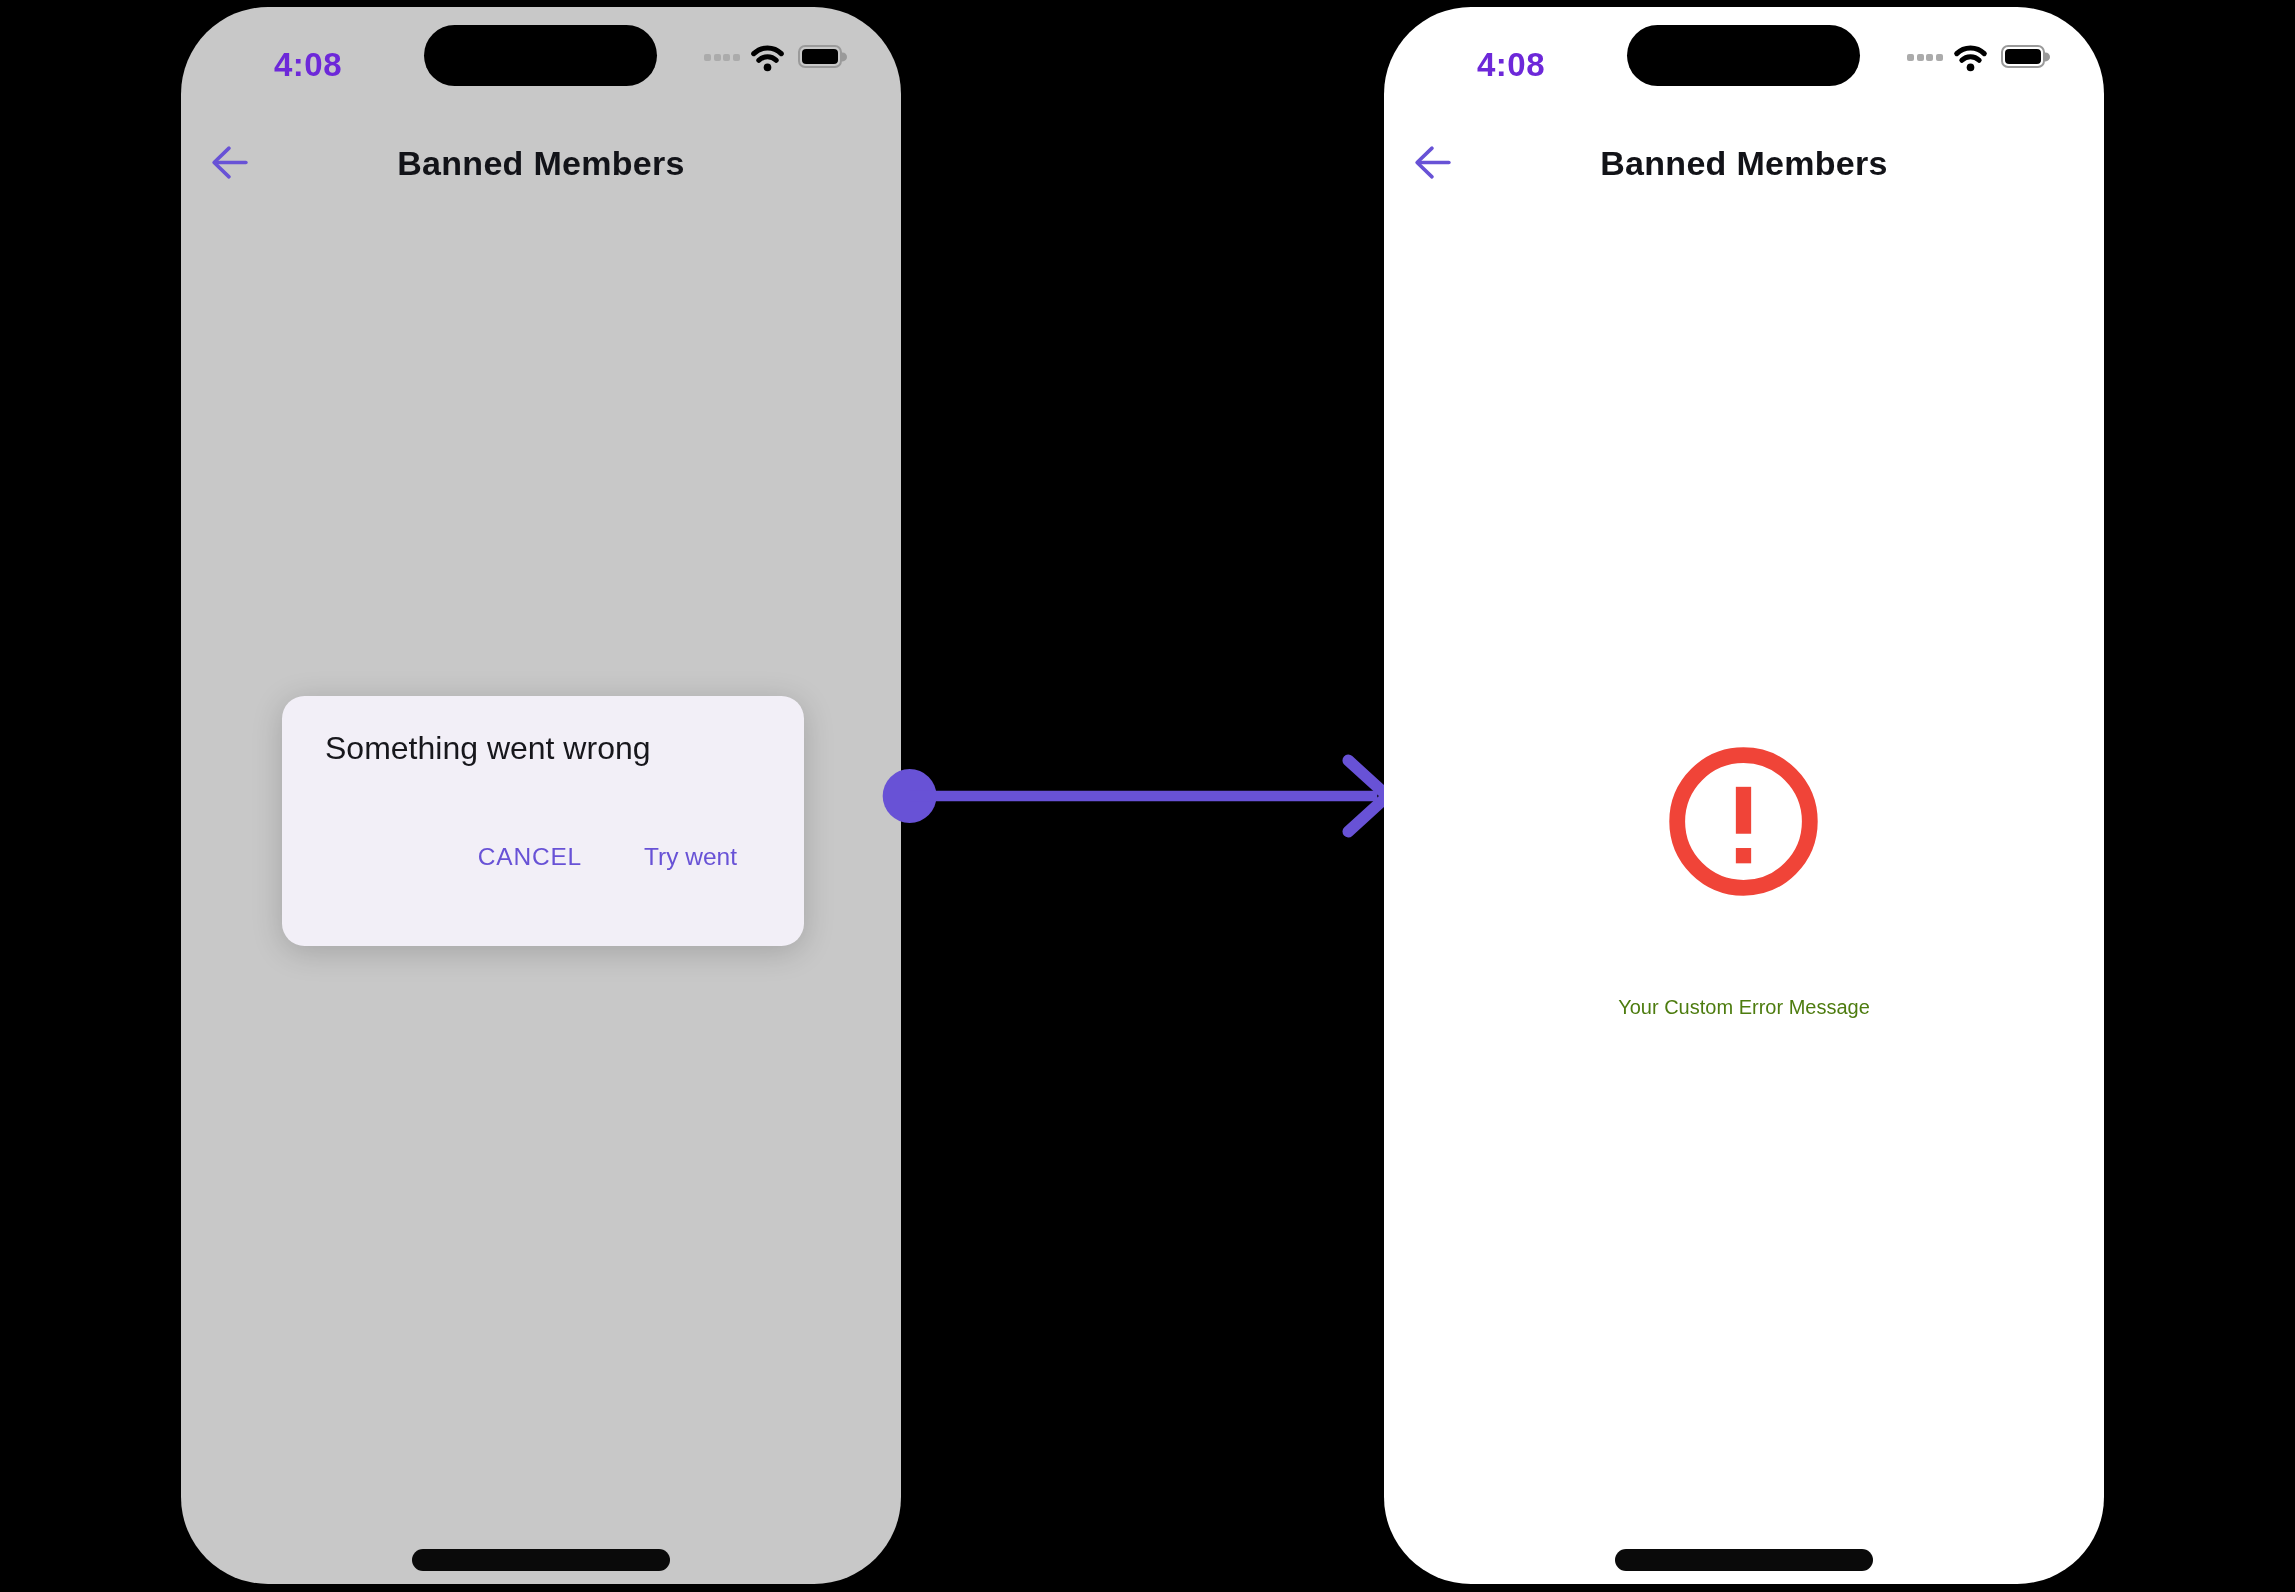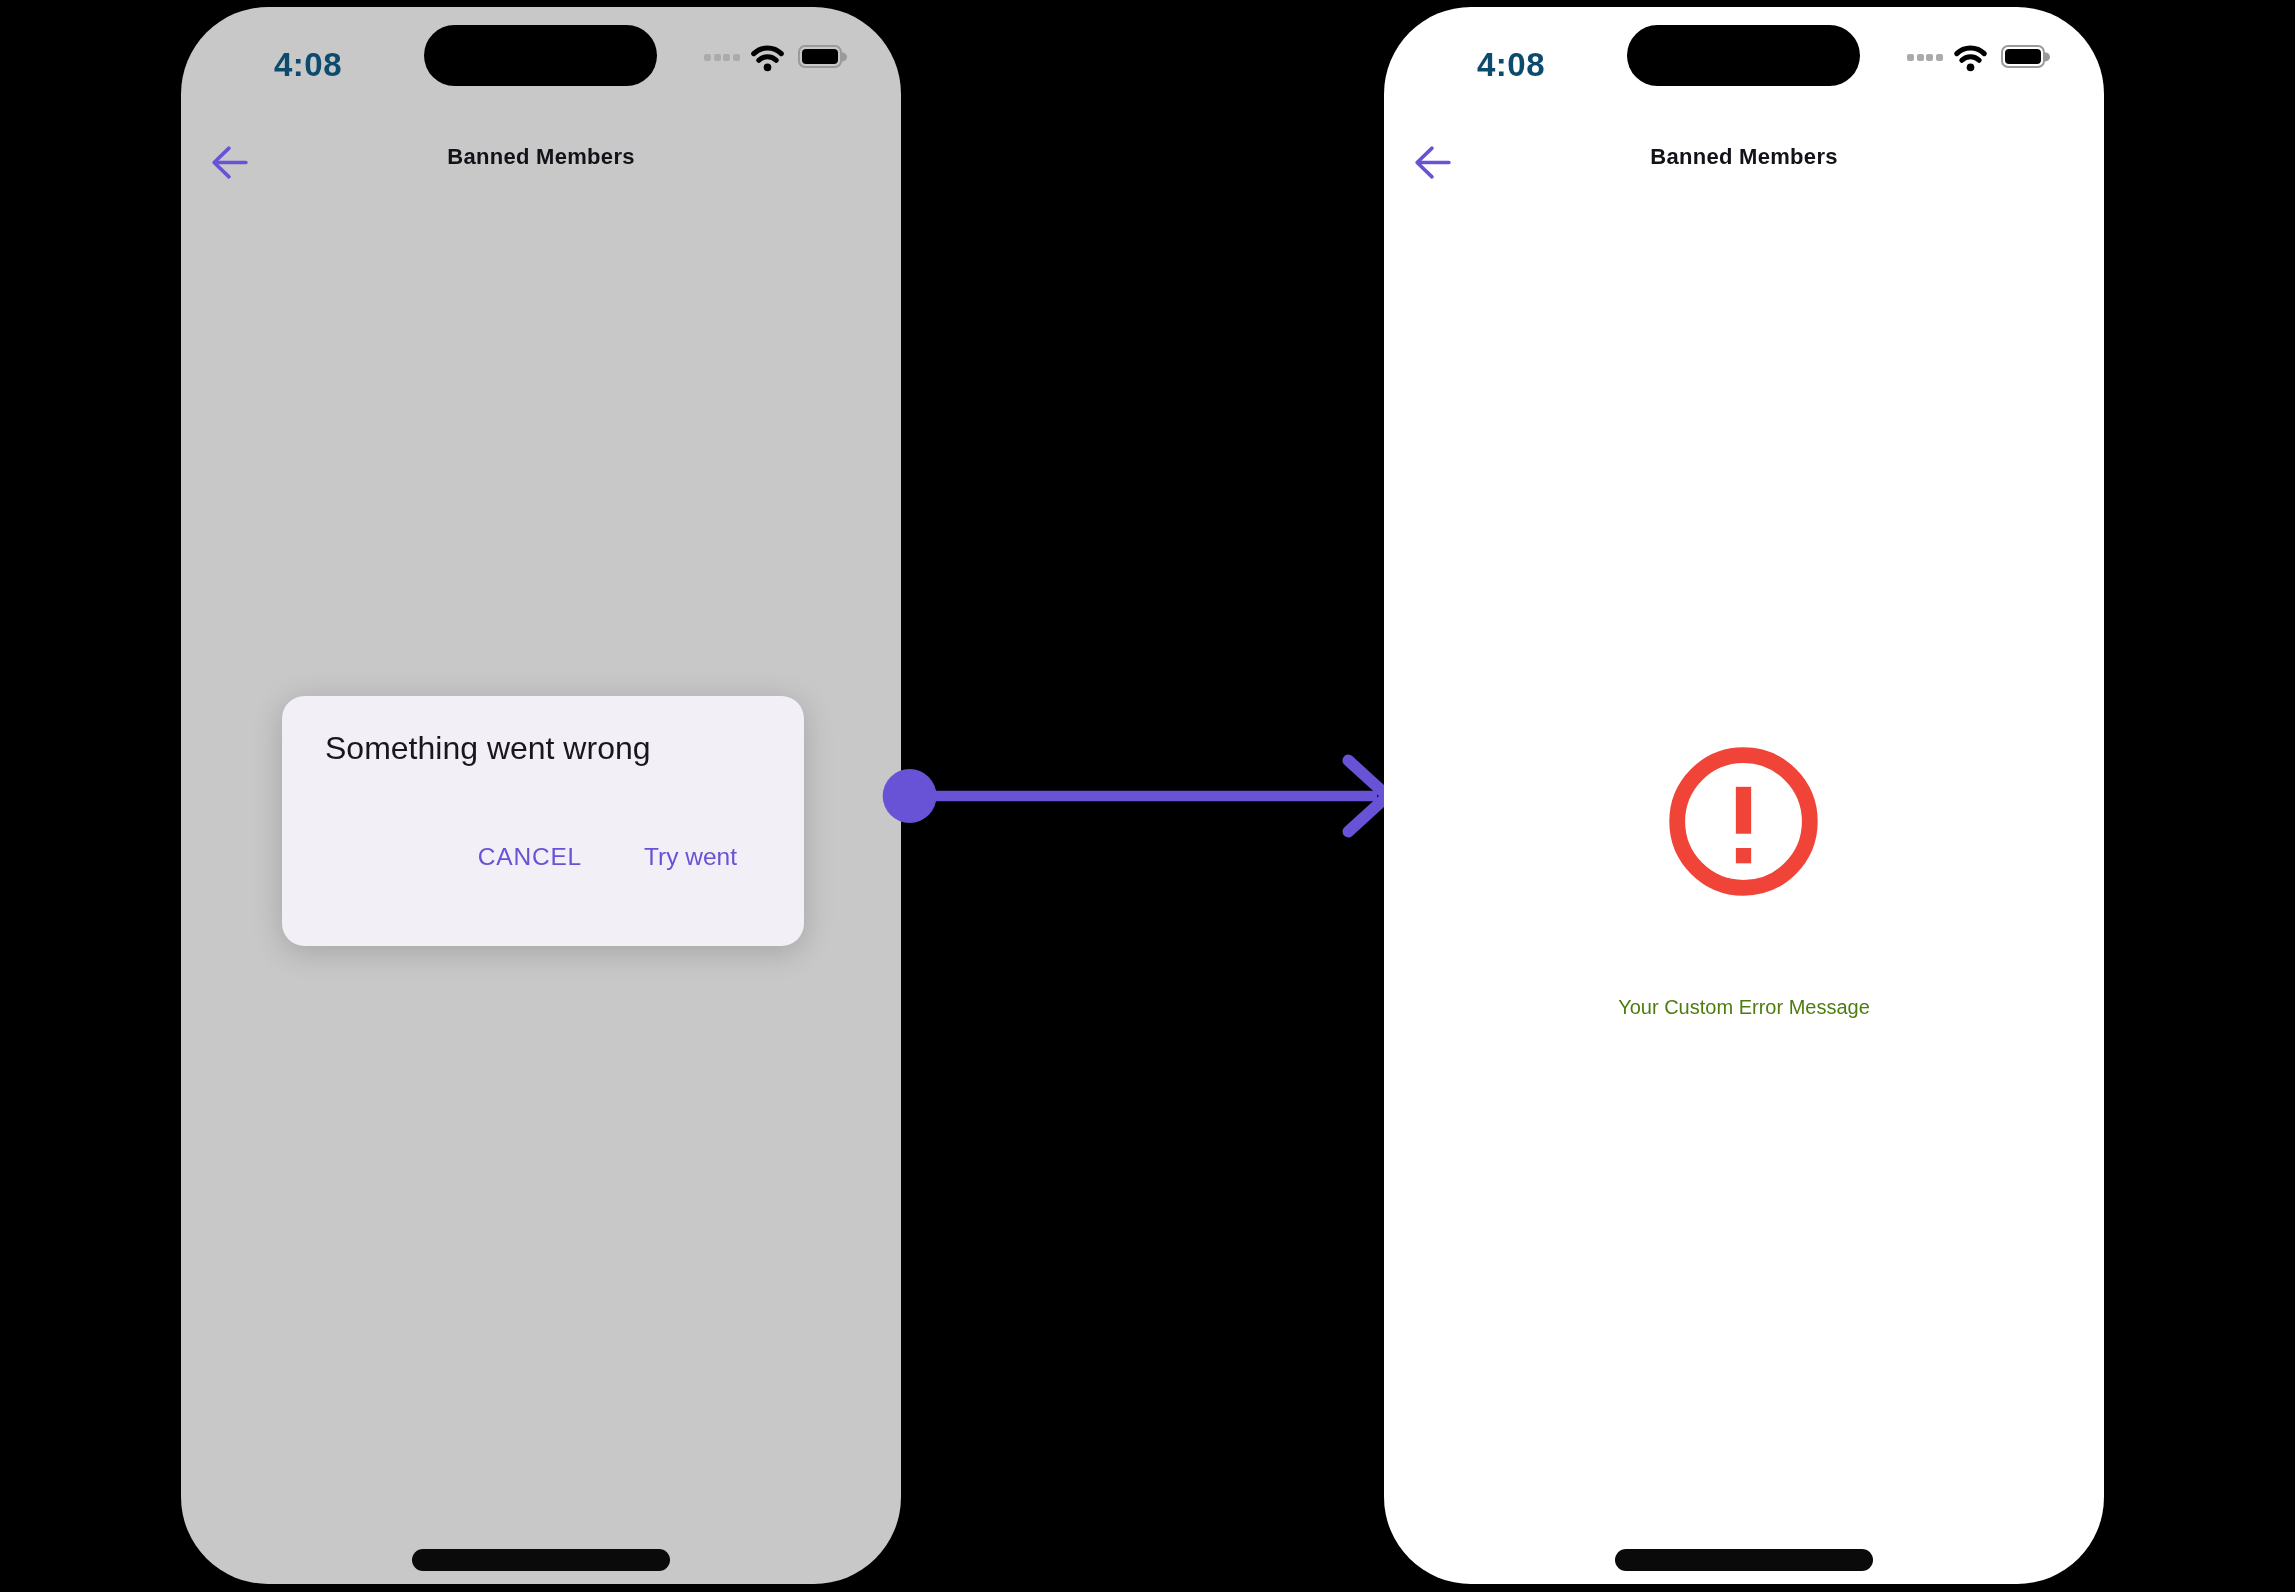--- a/index.html
+++ b/index.html
@@ -10,34 +10,34 @@
   
   .phone { position:absolute; top:7.1px; width:720px; height:1577px;
            border-radius:87px; overflow:hidden; }
   .phone.left  { left:181px;  background:#C8C8C8; }
   .phone.right { left:1384px; background:#FFFFFF; }
 
   
   .island { position:absolute; top:18.4px; left:243px; width:233px; height:61px;
             background:#000; border-radius:32px; }
   .time { position:absolute; top:39px; left:93px; width:153px;
-          font-size:33px; font-weight:700; color:#0c4a6e; letter-spacing:0.5px; }
+          font-size:33px; font-weight:700; color:#6d28d9; letter-spacing:0.5px; }
   .cell-dots { position:absolute; top:47px; left:523px; display:flex; gap:2.6px; }
   .cell-dots i { width:7.1px; height:7.1px; background:#ABABAB; border-radius:2px; }
   .wifi { position:absolute; top:38px; left:569px; }
   .battery { position:absolute; top:38px; left:617px; width:44px; height:23px;
              border:2px solid #9A9A9A; border-radius:7.1px; }
   .battery .fill { position:absolute; inset:2px; background:#000; border-radius:4.1px; }
   .battery .nub { position:absolute; right:-7.1px; top:50%; transform:translateY(-50%);
                   width:5.1px; height:9.2px; background:#9A9A9A; border-radius:0 4.6px 4.6px 0; }
 
   
   .back { position:absolute; top:138px; left:29px; width:39px; height:35px; cursor:pointer; }
   .hdr-title { position:absolute; top:137px; left:0; width:100%; text-align:center;
-               font-size:22px; font-weight:600; color:#121318; letter-spacing:0.3px; }
+               font-size:34px; font-weight:600; color:#121318; letter-spacing:0.3px; }
 
   
   .dialog { position:absolute; left:101px; top:689px; width:522px; height:250px;
             background:#F2EFF7; border-radius:22.5px;
             box-shadow:0 5.1px 31px rgba(0,0,0,0.18);padding-left:40px; }
   .dialog-title { position:absolute; left:43px; top:34px;
                   font-size:32px; font-weight:400; color:#17171C; }
   .dialog-actions { position:absolute; top:146px; right:67px; display:flex;
                     gap:62px; align-items:center; height:29px; }
   .dialog-btn { font-size:24.5px; font-weight:400; color:#6852D6; cursor:pointer;

